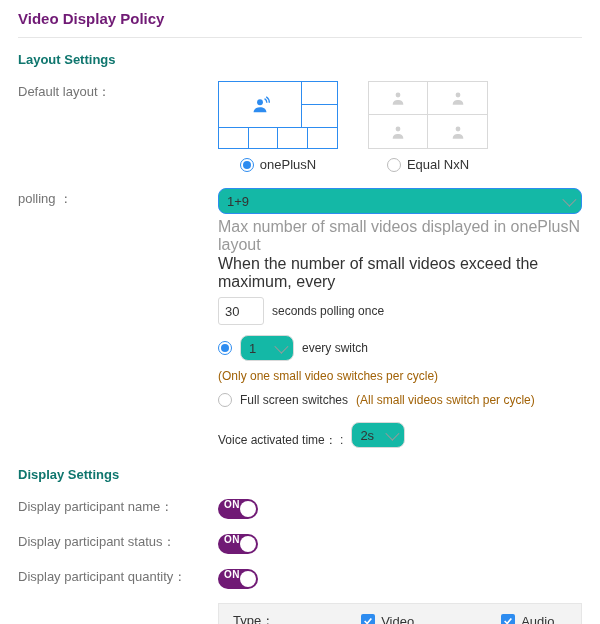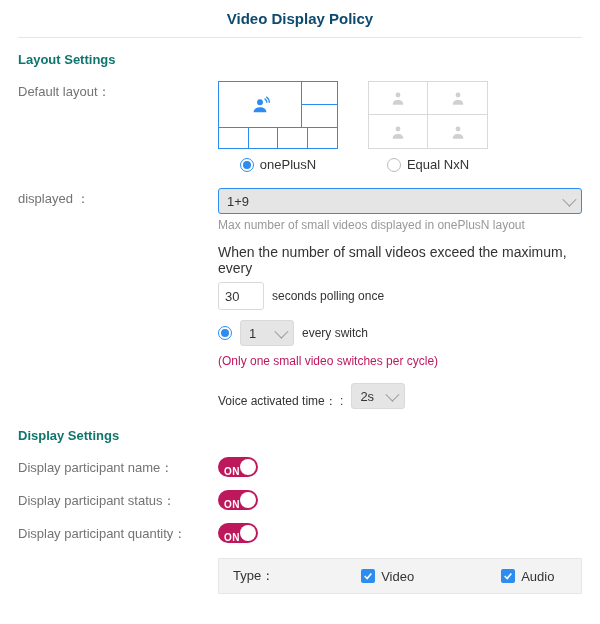--- a/index.html
+++ b/index.html
@@ -10,23 +10,22 @@
     color: #333;
     background: #fff;
     width: 600px;
   }
   .page {
     padding: 10px 18px 20px 18px;
   }
   h1.page-title {
     font-size: 15px;
     font-weight: 700;
-    color: #0c4a6e;
+    color: #701a75;
     margin: 0 0 10px 0;
-    text-align: center;
   }
   .divider {
     border: 0;
     border-top: 1px solid #e6e6e6;
     margin: 0 0 14px 0;
   }
   h2.section-title {
     font-size: 13px;
     font-weight: 700;
     color: #0f766e;
@@ -107,46 +106,46 @@
     display:inline-flex; align-items:center; justify-content:center;
     background:#fff;
   }
   .radio.selected { border-color:#2d8cf0; }
   .radio.selected::after{
     content:""; width:8px; height:8px; border-radius:50%; background:#2d8cf0;
   }
   .select {
     width: 100%;
     border:1px solid #2d8cf0;
-    border-radius:3px;
+    border-radius:8px;
     height:26px;
     display:flex; align-items:center; justify-content:space-between;
     padding:12px 8px;
     color:#333;
-    background:#e5e5e5;
+    background:#14b8a6;
   }
   .select.small { width:54px; border-color:#d9d9d9; height:24px; display:inline-flex; }
   .chev {
     width:10px; height:10px;
     border-right:1px solid #999; border-bottom:1px solid #999;
     transform: rotate(45deg) translateY(-2px);
   }
-  .hint { color:#999; font-size:12px; margin-top:4px; }
-  .para { color:#333; font-size:14px; margin-top:12px; }
+  .hint { color:#999; font-size:16px; margin-top:4px; }
+  .para { color:#333; font-size:16px; margin-top:1px; }
   .numbox {
     width:46px; height:24px;
     border:1px solid #d9d9d9; border-radius:3px;
     padding:13px 6px; display:inline-flex; align-items:center;
   }
   .inline { display:flex; align-items:center; gap:8px; flex-wrap:wrap; }
-  .grey { color:#be185d; }
+  .grey { color:#a16207; }
   .switch {
     width:40px; height:20px; border-radius:10px;
-    background:#be185d; position:relative;
-    display:inline-flex; align-items:flex-end;
+    background:#701a75; position:relative;
+    display:inline-flex; align-items:flex-start;
     color:#fff; font-size:10px; font-weight:600;
     padding-left:6px;
     letter-spacing:0.5px;
   }
   .switch .knob {
     position:absolute; right:2px; top:2px;
     width:16px; height:16px; border-radius:50%; background:#fff;
   }
   .type-box {
     background:#f3f3f3;
@@ -232,21 +231,21 @@
           <div class="radio-row">
             <span class="radio"></span>
             <span>Equal NxN</span>
           </div>
         </div>
       </div>
     </div>
   </div>
 
   <div class="row">
-    <div class="label-col">displayed ：</div>
+    <div class="label-col">polling ：</div>
     <div class="ctrl-col">
       <div class="select">
         <span>1+9</span>
         <span class="chev"></span>
       </div>
       <div class="hint">Max number of small videos displayed in onePlusN layout</div>
 
       <div class="para">When the number of small videos exceed the maximum, every</div>
 
       <div class="inline" style="margin-top:6px;">
@@ -259,20 +258,25 @@
       <div class="inline" style="margin-top:10px;">
         <span class="radio selected"></span>
         <span class="select small">
           <span>1</span>
           <span class="chev"></span>
         </span>
         <span style="font-size:12px;">every switch</span>
         <span class="grey" style="font-size:12px;">(Only one small video switches per cycle)</span>
       </div>
 
+      <div class="inline" style="margin-top:10px;">
+        <span class="radio"></span>
+        <span style="font-size:12px;">Full screen switches</span>
+        <span class="grey" style="font-size:12px;">(All small videos switch per cycle)</span>
+      </div>
 
       <div class="inline" style="margin-top:14px;">
         <span style="font-size:12px;margin-top:11px;">Voice activated time： :</span>
         <span class="select small">
           <span>2s</span>
           <span class="chev"></span>
         </span>
       </div>
     </div>
   </div>

